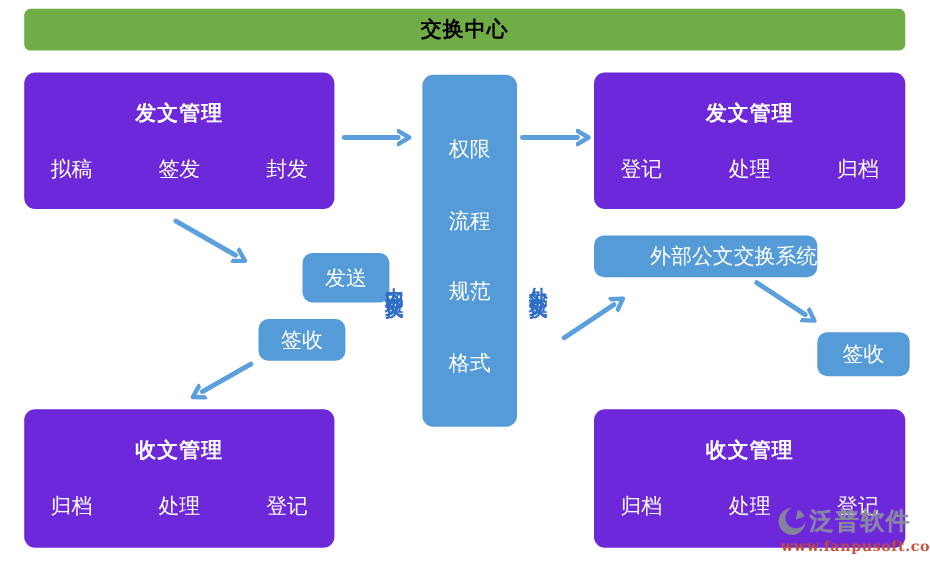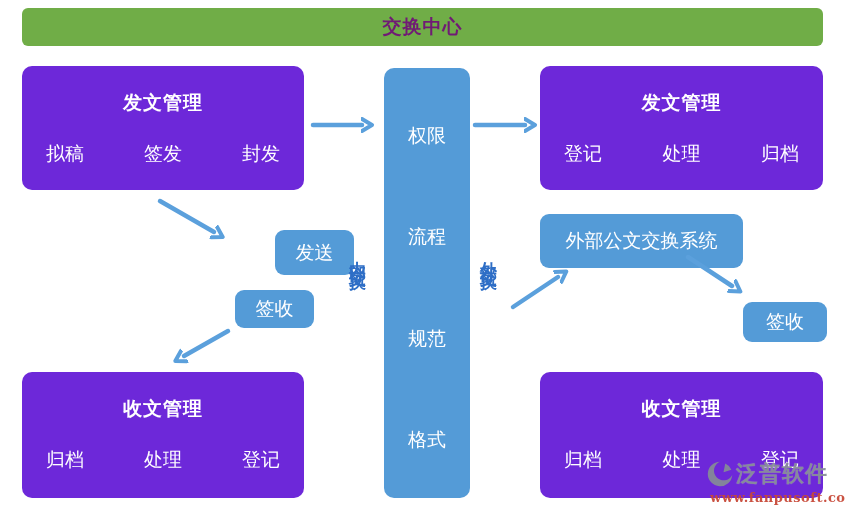--- a/index.html
+++ b/index.html
@@ -5,53 +5,53 @@
   html,body{margin:0;padding:0;background:#ffffff;}
   .stage{
     position:relative;width:845px;height:517px;background:#ffffff;overflow:hidden;
     font-family:"DejaVu Sans",sans-serif;
   }
   
   .banner{
     position:absolute;left:22px;top:8px;width:801px;height:38px;
     background:#70ad47;border-radius:6px;
     display:flex;align-items:center;justify-content:center;
-    color:#701a75;font-size:19px;font-weight:bold;letter-spacing:1px;
+    color:#000000;font-size:19px;font-weight:bold;letter-spacing:1px;
   }
   
   .bigbox{
     position:absolute;background:#6d28d9;border-radius:10px;color:#ffffff;
   }
   .bigbox .title{
     text-align:center;font-size:19px;font-weight:bold;margin-top:24px;letter-spacing:1px;
   }
   .bigbox .items{
     display:flex;justify-content:space-between;align-items:center;
     margin-top:25px;padding:0 24px;font-size:19px;
   }
   .box-outgoing-left {left:22px; top:66px; width:282px;height:124px;}
   .box-outgoing-right{left:540px;top:66px; width:283px;height:124px;}
   .box-incoming-left {left:22px; top:372px;width:282px;height:126px;}
   .box-incoming-right{left:540px;top:372px;width:283px;height:126px;}
 
   
   .center-col{
-    position:absolute;left:384px;top:68px;width:86px;height:430px;
+    position:absolute;left:384px;top:68px;width:86px;height:320px;
     background:#549bd7;border-radius:10px;color:#ffffff;
     display:flex;flex-direction:column;justify-content:space-between;align-items:center;
     padding:55px 0 45px;box-sizing:border-box;font-size:19px;
   }
   
   .pill{
     position:absolute;background:#549bd7;border-radius:9px;color:#ffffff;
     display:flex;align-items:center;justify-content:center;font-size:19px;
   }
   .pill-send         {left:235px;top:230px;width:79px; height:45px;margin-left:40px;}
   .pill-sign-left    {left:235px;top:290px;width:79px; height:38px;}
-  .pill-ext-system   {left:540px;top:214px;width:203px;height:54px;}
+  .pill-ext-system   {left:540px;top:214px;width:203px;height:38px;justify-content:flex-end;}
   .pill-sign-right   {left:743px;top:302px;width:84px; height:40px;}
 
   
   .vlabel{
     position:absolute;writing-mode:vertical-rl;text-orientation:upright;
     color:#2e6ec6;font-size:17px;font-weight:bold;letter-spacing:4px;line-height:20px;
   }
   .vlabel-internal{left:348px;top:247px;}
   .vlabel-external{left:479px;top:247px;}
 

